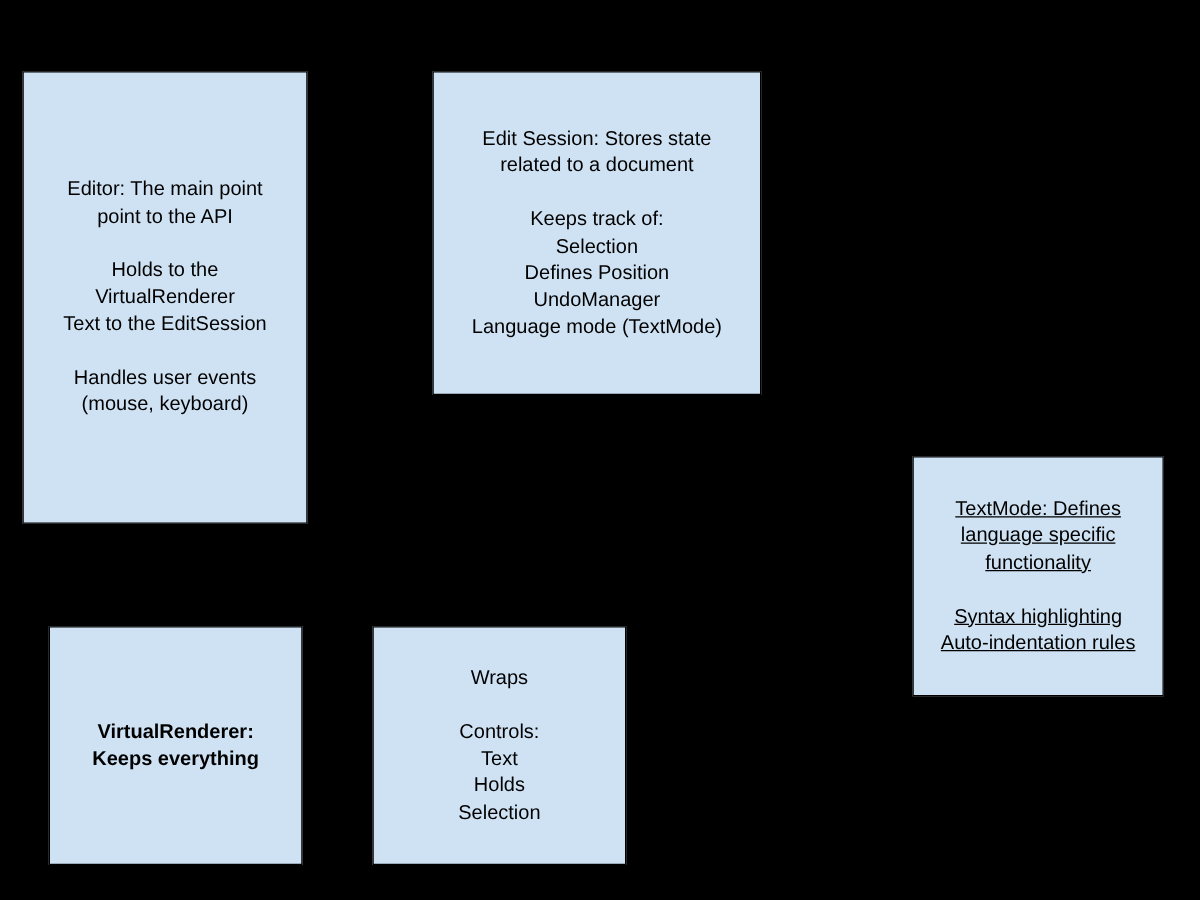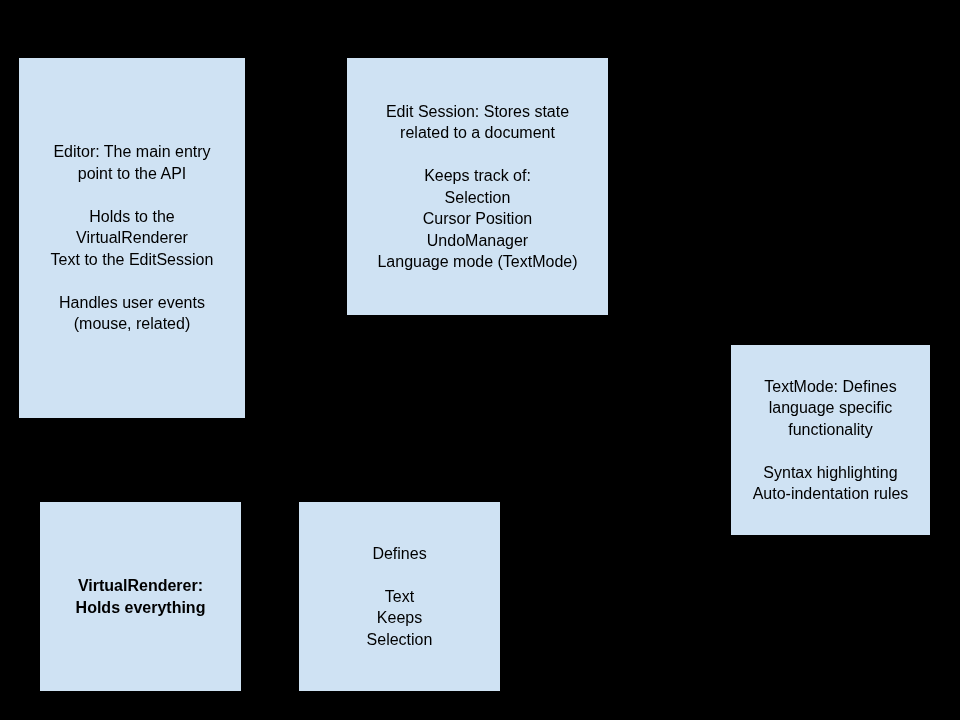--- a/index.html
+++ b/index.html
@@ -36,68 +36,69 @@
     line-height: 21.5px;
     padding: 4px;
   }
   .line {
     min-height: 21.5px;
     width: 100%;
   }
   .box-editor          { left: 18px;  top: 57px;  width: 228px; height: 362px; }
   .box-edit-session    { left: 346px; top: 57px;  width: 263px; height: 259px; }
   .box-document        { left: 730px; top: 57px;  width: 201px; height: 259px; }
-  .box-textmode        { left: 730px; top: 344px; width: 201px; height: 192px; }
+  .box-textmode        { left: 730px; top: 365px; width: 201px; height: 192px; text-decoration: underline; }
   .box-virtualrenderer { left: 39px;  top: 501px; width: 203px; height: 191px; font-weight: bold; }
   .box-layers          { left: 298px; top: 501px; width: 203px; height: 191px; }
 </style>
 </head>
 <body>
 
 <div class="canvas">
 
   <div class="box box-editor">
-    <div class="line">Editor: The main entry</div>
+    <div class="line">Editor: The main point</div>
     <div class="line">point to the API</div>
     <div class="line"></div>
     <div class="line">Holds to the</div>
     <div class="line">VirtualRenderer</div>
     <div class="line">Text to the EditSession</div>
     <div class="line"></div>
     <div class="line">Handles user events</div>
-    <div class="line">(mouse, related)</div>
+    <div class="line">(mouse, keyboard)</div>
   </div>
 
   <div class="box box-edit-session">
     <div class="line">Edit Session: Stores state</div>
     <div class="line">related to a document</div>
     <div class="line"></div>
     <div class="line">Keeps track of:</div>
     <div class="line">Selection</div>
-    <div class="line">Cursor Position</div>
+    <div class="line">Defines Position</div>
     <div class="line">UndoManager</div>
     <div class="line">Language mode (TextMode)</div>
   </div>
 
 
   <div class="box box-textmode">
     <div class="line">TextMode: Defines</div>
     <div class="line">language specific</div>
     <div class="line">functionality</div>
     <div class="line"></div>
     <div class="line">Syntax highlighting</div>
     <div class="line">Auto-indentation rules</div>
   </div>
 
   <div class="box box-virtualrenderer">
     <div class="line">VirtualRenderer:</div>
-    <div class="line">Holds everything</div>
+    <div class="line">Keeps everything</div>
   </div>
 
   <div class="box box-layers">
-    <div class="line">Defines</div>
+    <div class="line">Wraps</div>
     <div class="line"></div>
+    <div class="line">Controls:</div>
     <div class="line">Text</div>
-    <div class="line">Keeps</div>
+    <div class="line">Holds</div>
     <div class="line">Selection</div>
   </div>
 
 </div>
 
 </body></html>

